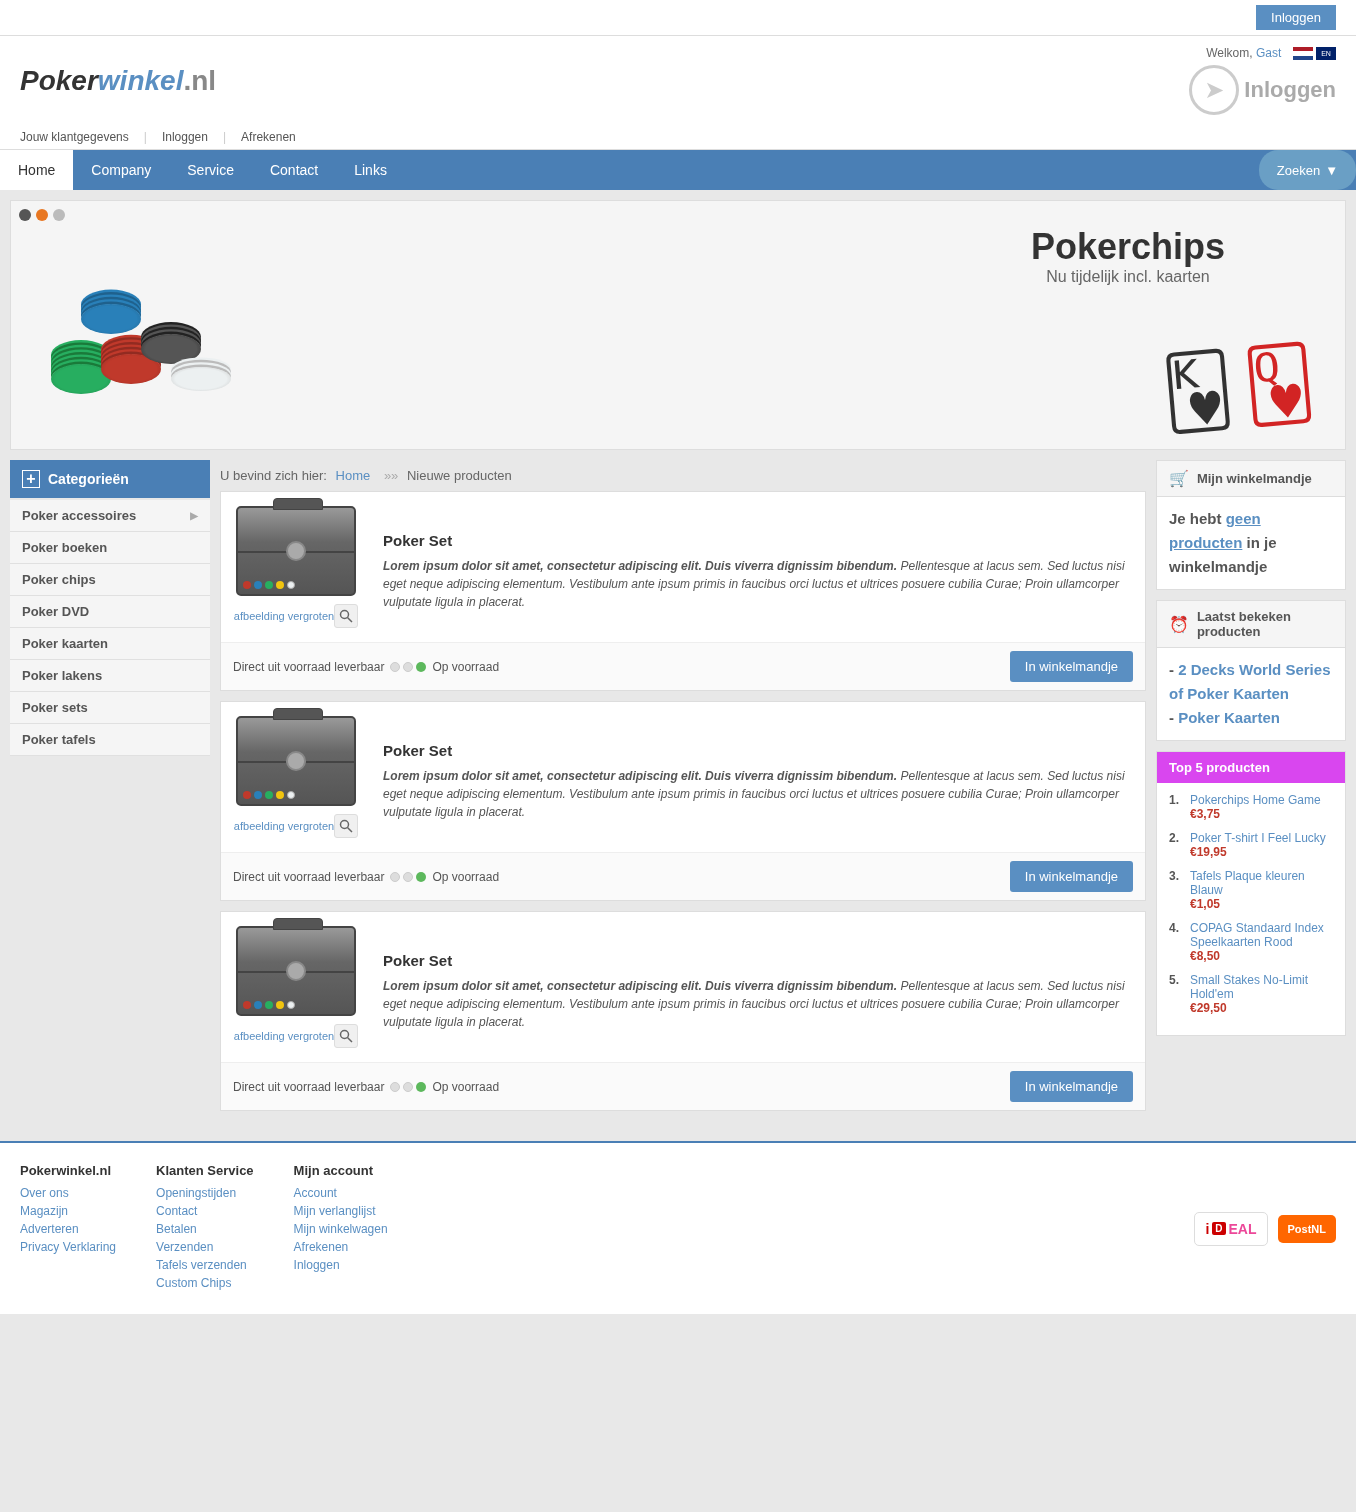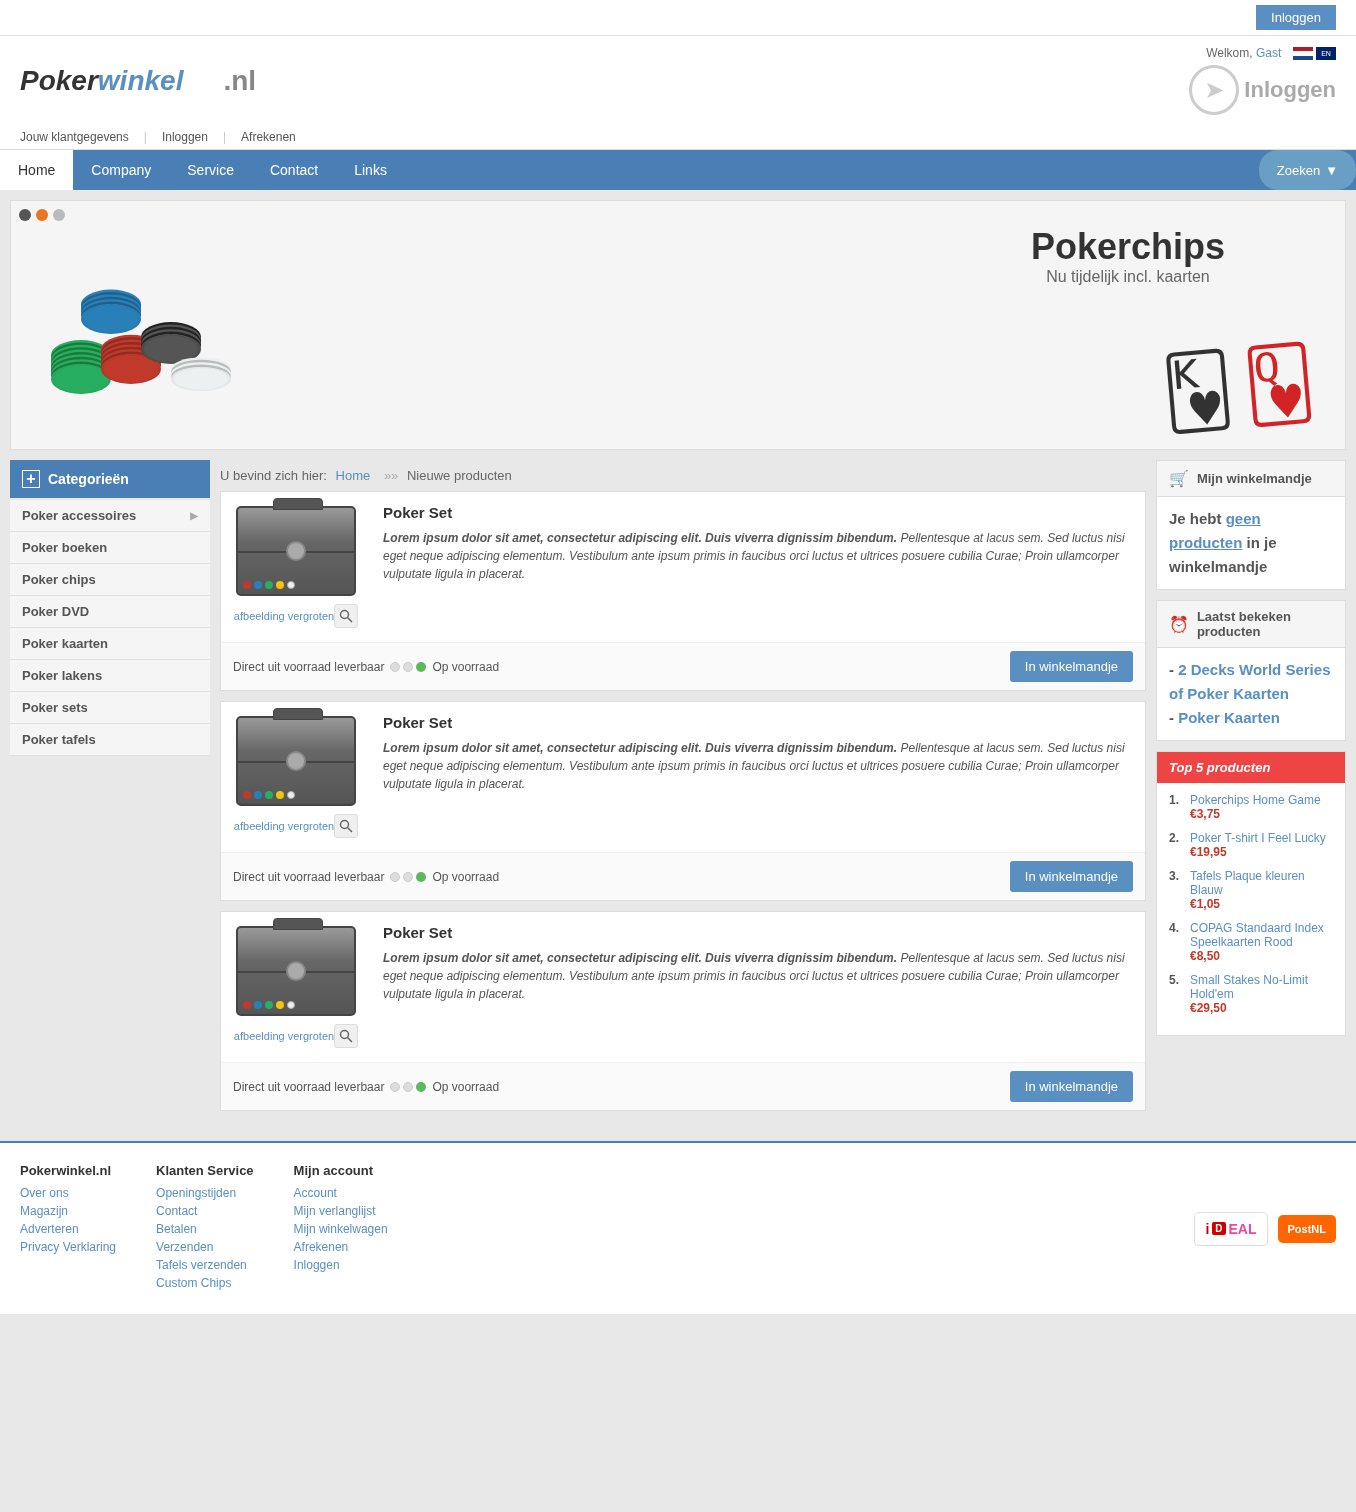--- a/index.html
+++ b/index.html
@@ -51,21 +51,21 @@
     .breadcrumb { padding: 8px 0; color: #666; font-size: 13px; }
     .breadcrumb a { color: #5a8fc2; text-decoration: none; }
 
     
     .product-card { background: #fff; border: 1px solid #ddd; margin-bottom: 10px; display: flex; flex-direction: column; }
     .product-card-inner { display: flex; }
     .product-image { width: 150px; flex-shrink: 0; padding: 10px; display: flex; flex-direction: column; align-items: center; justify-content: center; min-height: 150px; }
     .product-image-actions { display: flex; align-items: center; margin-top: 8px; font-size: 11px; color: #5a8fc2; }
     .zoom-icon { width: 24px; height: 24px; background: #f0f0f0; border: 1px solid #ddd; border-radius: 3px; display: flex; align-items: center; justify-content: center; font-size: 14px; }
     .product-info { flex: 1; padding: 12px; }
-    .product-title { font-size: 15px; font-weight: bold; color: #333; margin-bottom: 8px; }
+    .product-title { font-size: 15px; font-weight: bold; color: #333; margin-bottom: 8px; margin-top: 28px; }
     .product-desc { font-size: 12px; color: #555; line-height: 1.5; font-style: italic; }
     .product-desc strong { font-style: italic; font-weight: bold; }
     .product-bottom { display: flex; justify-content: space-between; align-items: center; padding: 8px 12px; border-top: 1px solid #eee; background: #fafafa; }
     .stock-info { display: flex; align-items: center; gap: 6px; font-size: 12px; color: #555; }
     .stock-dots { display: flex; gap: 3px; }
     .stock-dot { width: 10px; height: 10px; border-radius: 50%; }
     .dot-empty { background: #ddd; border: 1px solid #ccc; }
     .dot-green { background: #5cb85c; }
     .add-to-cart { background: #5a8fc2; color: #fff; padding: 8px 15px; border: none; cursor: pointer; font-size: 13px; border-radius: 3px; }
 
@@ -76,21 +76,21 @@
     .pagination .sep { color: #aaa; margin: 0 3px; }
 
     
     .right-sidebar { width: 190px; flex-shrink: 0; }
     .sidebar-box { background: #fff; border: 1px solid #ddd; margin-bottom: 10px; }
     .sidebar-box-header { background: #f5f5f5; border-bottom: 1px solid #ddd; padding: 8px 12px; display: flex; align-items: center; gap: 8px; font-weight: bold; font-size: 13px; color: #555; }
     .sidebar-box-content { padding: 10px 12px; font-size: 15px; color: #555; line-height: 1.6; font-weight: bold; }
     .sidebar-box-content a { color: #5a8fc2; text-decoration: none; }
     .sidebar-box-content .no-items { text-decoration: underline; }
 
-    .top5-header { background: #ef4444; color: #fff; padding: 8px 12px; font-weight: bold; font-size: 13px; font-style: italic; }
+    .top5-header { background: #d946ef; color: #fff; padding: 8px 12px; font-weight: bold; font-size: 13px; }
     .top5-list { padding: 10px 12px; }
     .top5-item { margin-bottom: 10px; font-size: 12px; display: flex; gap: 6px; }
     .top5-item .num { font-weight: bold; color: #555; min-width: 15px; }
     .top5-item .item-content a { color: #5a8fc2; text-decoration: none; display: block; }
     .top5-item .price { color: #c0392b; font-weight: bold; }
 
     
     .footer { background: #fff; border-top: 2px solid #4a7fb5; padding: 20px; margin-top: 10px; }
     .footer-cols { display: flex; gap: 40px; flex-wrap: wrap; }
     .footer-col h4 { font-size: 13px; font-weight: bold; color: #333; margin-bottom: 8px; }
@@ -106,21 +106,21 @@
   </style>
 </head>
 <body>
 
 <div class="top-bar">
   <button class="login-btn">Inloggen</button>
 </div>
 
 <div class="header">
   <div class="logo">
-    <span style="font-style:italic; color:#333;">Poker</span><span style="font-style:italic; color:#5a8fc2;">winkel</span><span style="color:#888;margin-left:40px;">.nl</span>
+    <span style="font-style:italic; color:#333;">Poker</span><span style="font-style:italic; color:#5a8fc2;">winkel</span><span style="color:#888;">.nl</span>
   </div>
   <div class="header-right">
     <div class="welcome-text">
       <span>Welkom,</span> <a href="#">Gast</a>
       <span style="margin-left:8px;">
         <span class="flag flag-nl" title="Nederlands" style="display:inline-block; width:20px; height:13px; background:linear-gradient(to bottom, #AE1C28 33%, #fff 33%, #fff 66%, #21468B 66%); vertical-align:middle;"></span>
         <span class="flag flag-uk" title="English" style="display:inline-block; width:20px; height:13px; background:#012169; vertical-align:middle; font-size:7px; color:#fff; text-align:center; line-height:13px;">EN</span>
       </span>
     </div>
     <div class="login-side">

